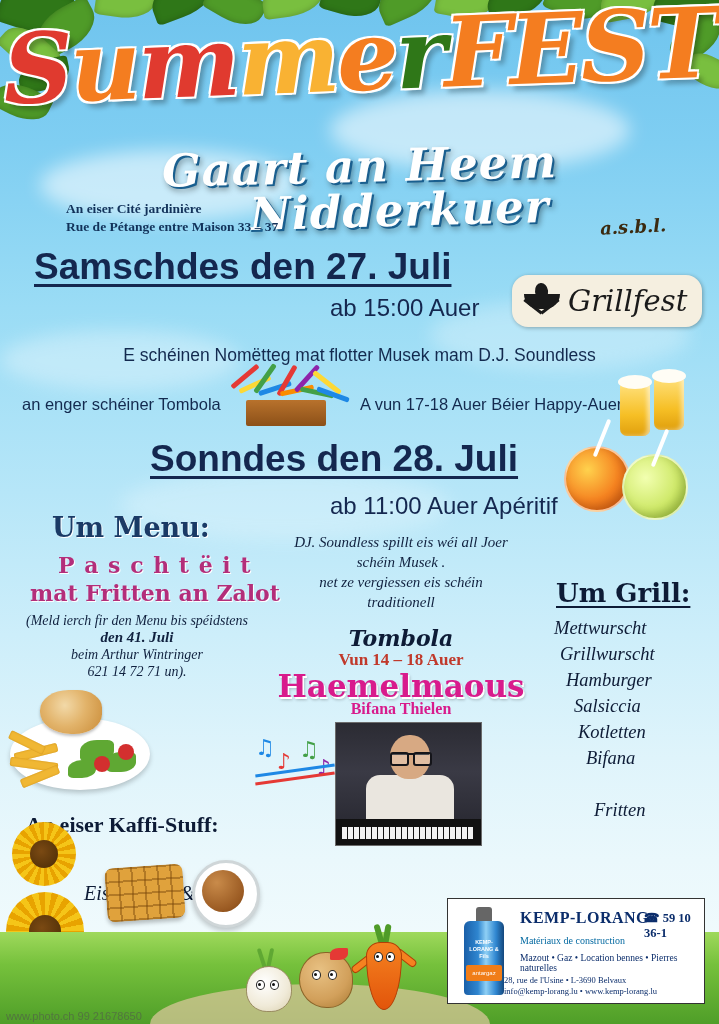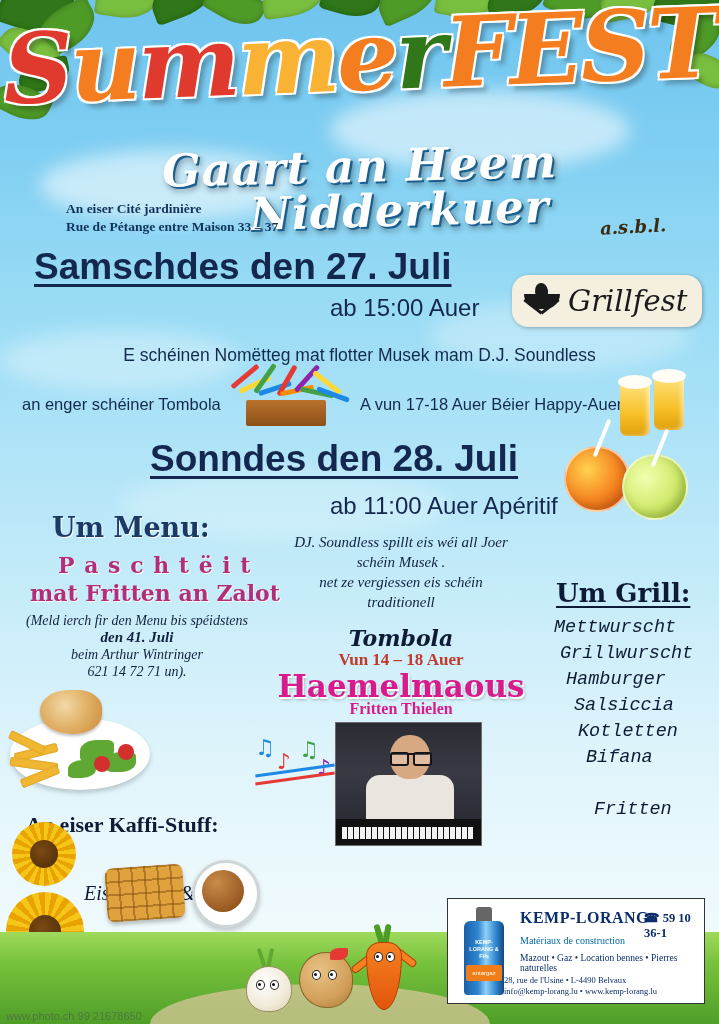--- a/index.html
+++ b/index.html
@@ -440,21 +440,21 @@
     left: 548px; top: 615px;
     width: 160px;
     list-style: none;
     margin: 0; padding: 0;
     font-family: "Liberation Serif", serif;
     font-style: italic;
     font-size: 18.5px;
     color: #0d1b36;
     line-height: 26px;
   }
-  .grill-list li { white-space: nowrap; font-family: Liberation Mono, monospace; }
+  .grill-list li { white-space: nowrap; }
   .grill-list li:nth-child(1) { padding-left: 6px; }
   .grill-list li:nth-child(2) { padding-left: 12px; }
   .grill-list li:nth-child(3) { padding-left: 18px; }
   .grill-list li:nth-child(4) { padding-left: 26px; }
   .grill-list li:nth-child(5) { padding-left: 30px; }
   .grill-list li:nth-child(6) { padding-left: 38px; }
   .grill-list li:nth-child(7) { padding-left: 46px; margin-top: 26px; }
 
   
   .kaffi-title {
@@ -938,21 +938,21 @@
 
   <div class="dj-text">
     <div>DJ. Soundless spillt  eis wéi all Joer</div>
     <div>schéin  Musek .</div>
     <div>net ze vergiessen eis schéin</div>
     <div>traditionell</div>
   </div>
   <div class="tombola-word">Tombola</div>
   <div class="tombola-time">Vun 14 – 18 Auer</div>
   <div class="haemel">Haemelmaous</div>
-  <div class="romain">Fritten Thielen</div>
+  <div class="romain">Bifana Thielen</div>
 
   <div class="notes">
     <div class="n" style="left:0px;  top:0px;  color:#1e88e5;">♫</div>
     <div class="n" style="left:22px; top:14px; color:#e53935;">♪</div>
     <div class="n" style="left:44px; top:2px;  color:#43a047;">♫</div>
     <div class="n" style="left:62px; top:20px; color:#8e24aa;">♪</div>
     <div style="position:absolute;left:0px;top:34px;width:80px;height:3px;background:#1e88e5;transform:rotate(-8deg);"></div>
     <div style="position:absolute;left:0px;top:42px;width:80px;height:3px;background:#e53935;transform:rotate(-8deg);"></div>
   </div>
 
@@ -1037,19 +1037,19 @@
     <div class="bottle">
       <div class="neck"></div>
       <div class="body"></div>
       <div class="lbl">KEMP-LORANG &amp; Fils</div>
       <div class="orange">antargaz</div>
     </div>
     <div class="name">KEMP-LORANG</div>
     <div class="phone">☎ 59 10 36-1</div>
     <div class="desc">Matériaux de construction</div>
     <div class="cats">Mazout • Gaz • Location bennes • Pierres naturelles</div>
-    <div class="addr1">28, rue de l'Usine • L-4490 Belvaux</div>
+    <div class="addr1">28, rue de l'Usine • L-3690 Belvaux</div>
     <div class="addr2">info@kemp-lorang.lu • www.kemp-lorang.lu</div>
   </div>
 
   <div class="watermark">www.photo.ch  99   21678650</div>
 
 </div>
 
 </body></html>

